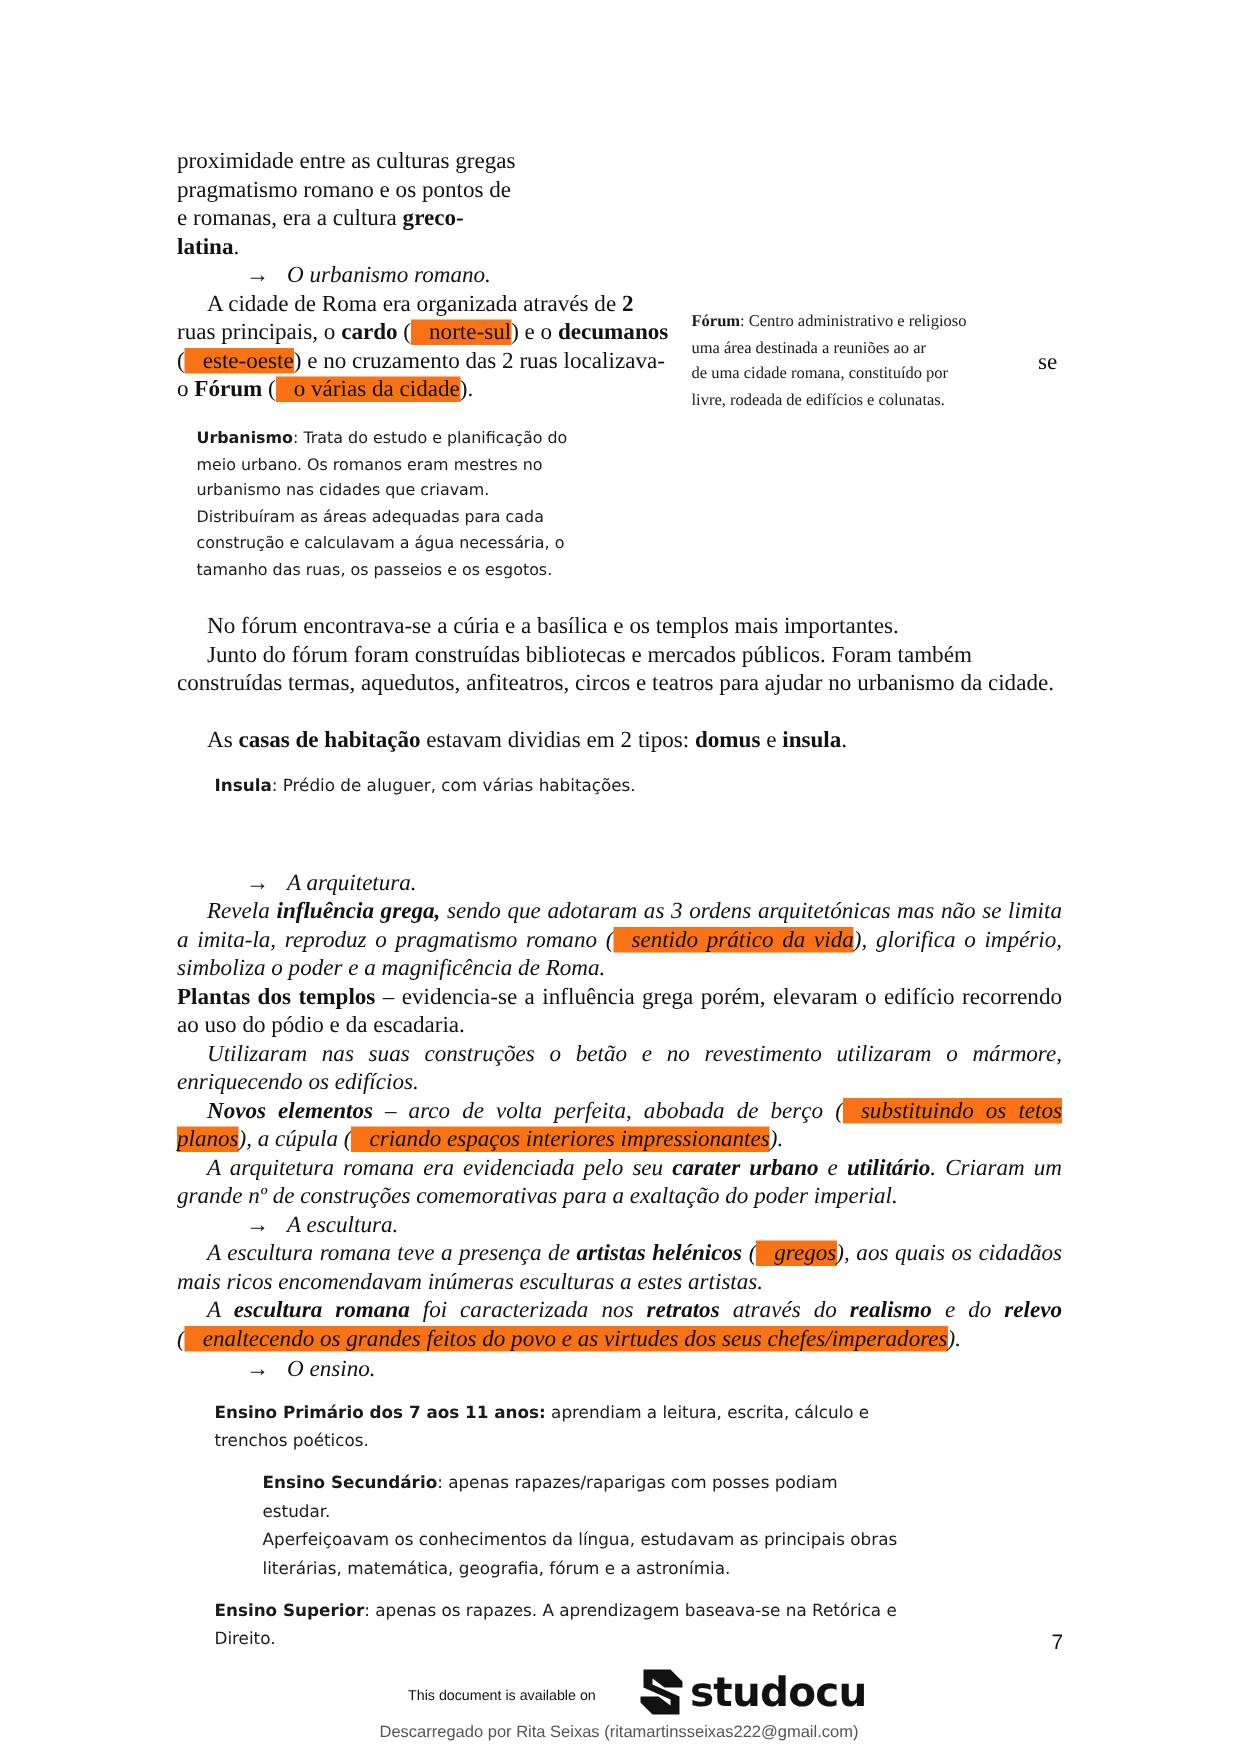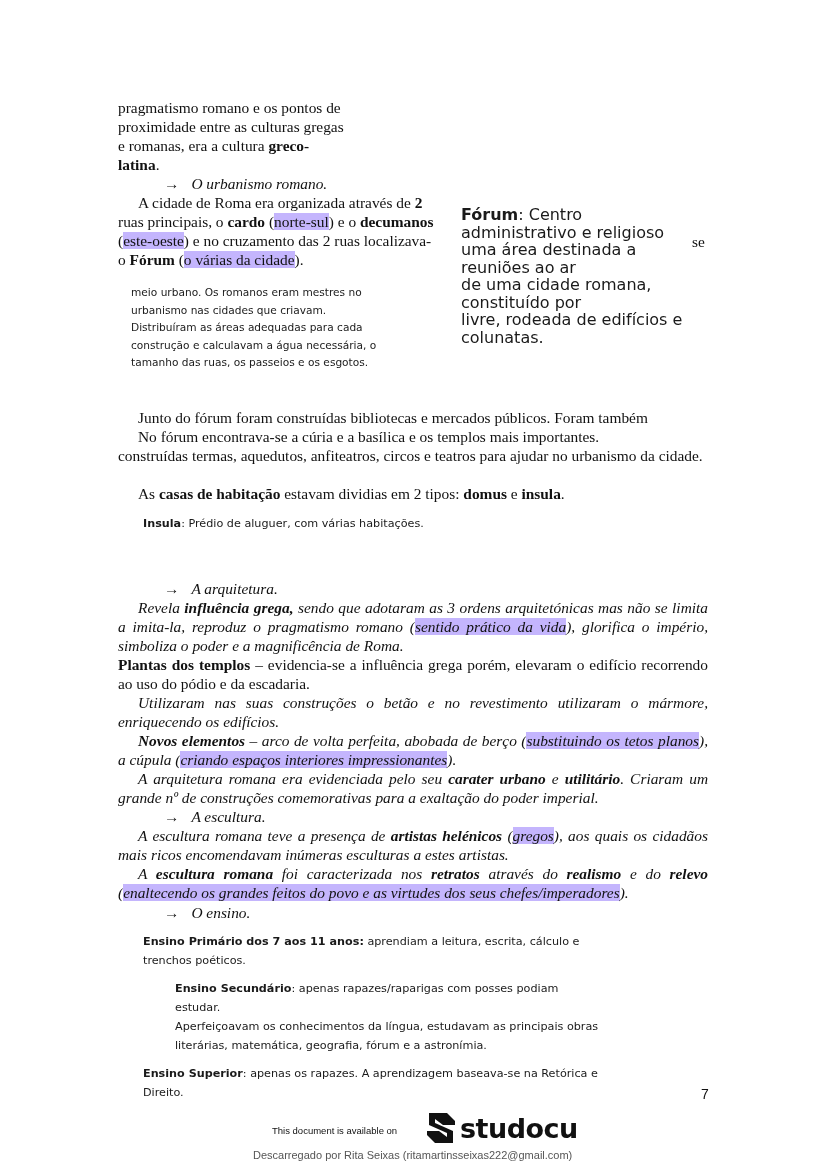--- a/index.html
+++ b/index.html
@@ -1,71 +1,72 @@
 <!DOCTYPE html>
 <html><head>
 <meta charset="utf-8">
 <style>
   html, body { margin: 0; padding: 0; background: #ffffff; }
   body { width: 828px; height: 1171px; position: relative; overflow: hidden; color: #111; }
   .serif { font-family: "Liberation Serif", "DejaVu Serif", serif; font-size: 15.4px; line-height: 19px; }
   .sans { font-family: "DejaVu Sans", "Liberation Sans", sans-serif; font-size: 11px; line-height: 18px; color: #1a1a1a; }
   .abs { position: absolute; }
-  .hl { background: #c4b5fd; }
+  .hl { background: #f97316; padding-left: 12px; }
   b { font-weight: bold; }
   .ind { text-indent: 20px; font-style: italic; }
   .just { text-align: justify; }
   .arrow { padding-left: 46px; font-style: italic; }
   .arrow .ar { font-style: normal; margin-right: 12px; }
   p { margin: 0; }
   .footer-avail { font-family: "Liberation Sans", sans-serif; font-size: 9.5px; color: #111; }
   .footer-dl { font-family: "Liberation Sans", sans-serif; font-size: 11px; color: #555; }
   .logo-word { font-family: "DejaVu Sans", sans-serif; font-weight: bold; font-size: 27px; color: #111; letter-spacing: -0.5px; }
   .pnum { font-family: "Liberation Sans", sans-serif; font-size: 14px; color: #111; }
 </style>
 </head>
 <body>
 
 <div class="abs serif" style="left:118px; top:98px; width:340px;">
+  <div>proximidade entre as culturas gregas</div>
   <div>pragmatismo romano e os pontos de</div>
-  <div>proximidade entre as culturas gregas</div>
   <div><span>e romanas, era a cultura </span><b>greco-</b></div>
   <div><b>latina</b><span>.</span></div>
 </div>
 
 <div class="abs serif arrow" style="left:118px; top:174px;">
   <span class="ar">→</span><span>O urbanismo romano.</span>
 </div>
 
 <div class="abs serif" style="left:118px; top:193px; width:318px;">
   <div style="text-indent:20px;"><span>A cidade de Roma era organizada através de </span><b>2</b></div>
   <div style="white-space:nowrap;"><span>ruas principais, o </span><b>cardo</b><span> (</span><span class="hl">norte-sul</span><span>) e o </span><b>decumanos</b></div>
   <div style="white-space:nowrap;"><span>(</span><span class="hl">este-oeste</span><span>) e no cruzamento das 2 ruas localizava-</span></div>
   <div><span>o </span><b>Fórum</b><span> (</span><span class="hl">o várias da cidade</span><span>).</span></div>
 </div>
 
-<div class="abs sans" style="left:461px; top:206px; width:230px; font-size:16px; line-height:17.5px;">
+<div class="abs sans" style="left:461px; top:206px; width:230px; font-size:11px; line-height:17.5px;font-family:Liberation Serif, serif;">
   <div><b>Fórum</b><span>: Centro administrativo e religioso</span></div>
   <div>uma área destinada a reuniões ao ar</div>
   <div>de uma cidade romana, constituído por</div>
   <div>livre, rodeada de edifícios e colunatas.</div>
 </div>
 <div class="abs serif" style="left:692px; top:232px;">se</div>
 
 <div class="abs sans" style="left:131px; top:284px; width:260px; font-size:10.6px; line-height:17.5px;">
+  <div><b>Urbanismo</b><span>: Trata do estudo e planificação do</span></div>
   <div>meio urbano. Os romanos eram mestres no</div>
   <div>urbanismo nas cidades que criavam.</div>
   <div>Distribuíram as áreas adequadas para cada</div>
   <div>construção e calculavam a água necessária, o</div>
   <div>tamanho das ruas, os passeios e os esgotos.</div>
 </div>
 
 <div class="abs serif" style="left:118px; top:408px; width:600px;">
+  <div style="padding-left:20px;">No fórum encontrava-se a cúria e a basílica e os templos mais importantes.</div>
   <div style="padding-left:20px;">Junto do fórum foram construídas bibliotecas e mercados públicos. Foram também</div>
-  <div style="padding-left:20px;">No fórum encontrava-se a cúria e a basílica e os templos mais importantes.</div>
   <div style="white-space:nowrap;">construídas termas, aquedutos, anfiteatros, circos e teatros para ajudar no urbanismo da cidade.</div>
 </div>
 
 <div class="abs serif" style="left:138px; top:484px;text-align:center;">
   <span>As </span><b>casas de habitação</b><span> estavam dividias em 2 tipos: </span><b>domus</b><span> e </span><b>insula</b><span>.</span>
 </div>
 
 <div class="abs sans" style="left:143px; top:513px; font-size:11.2px; line-height:22px;">
   <div><b>Insula</b><span>: Prédio de aluguer, com várias habitações.</span></div>
 </div>

